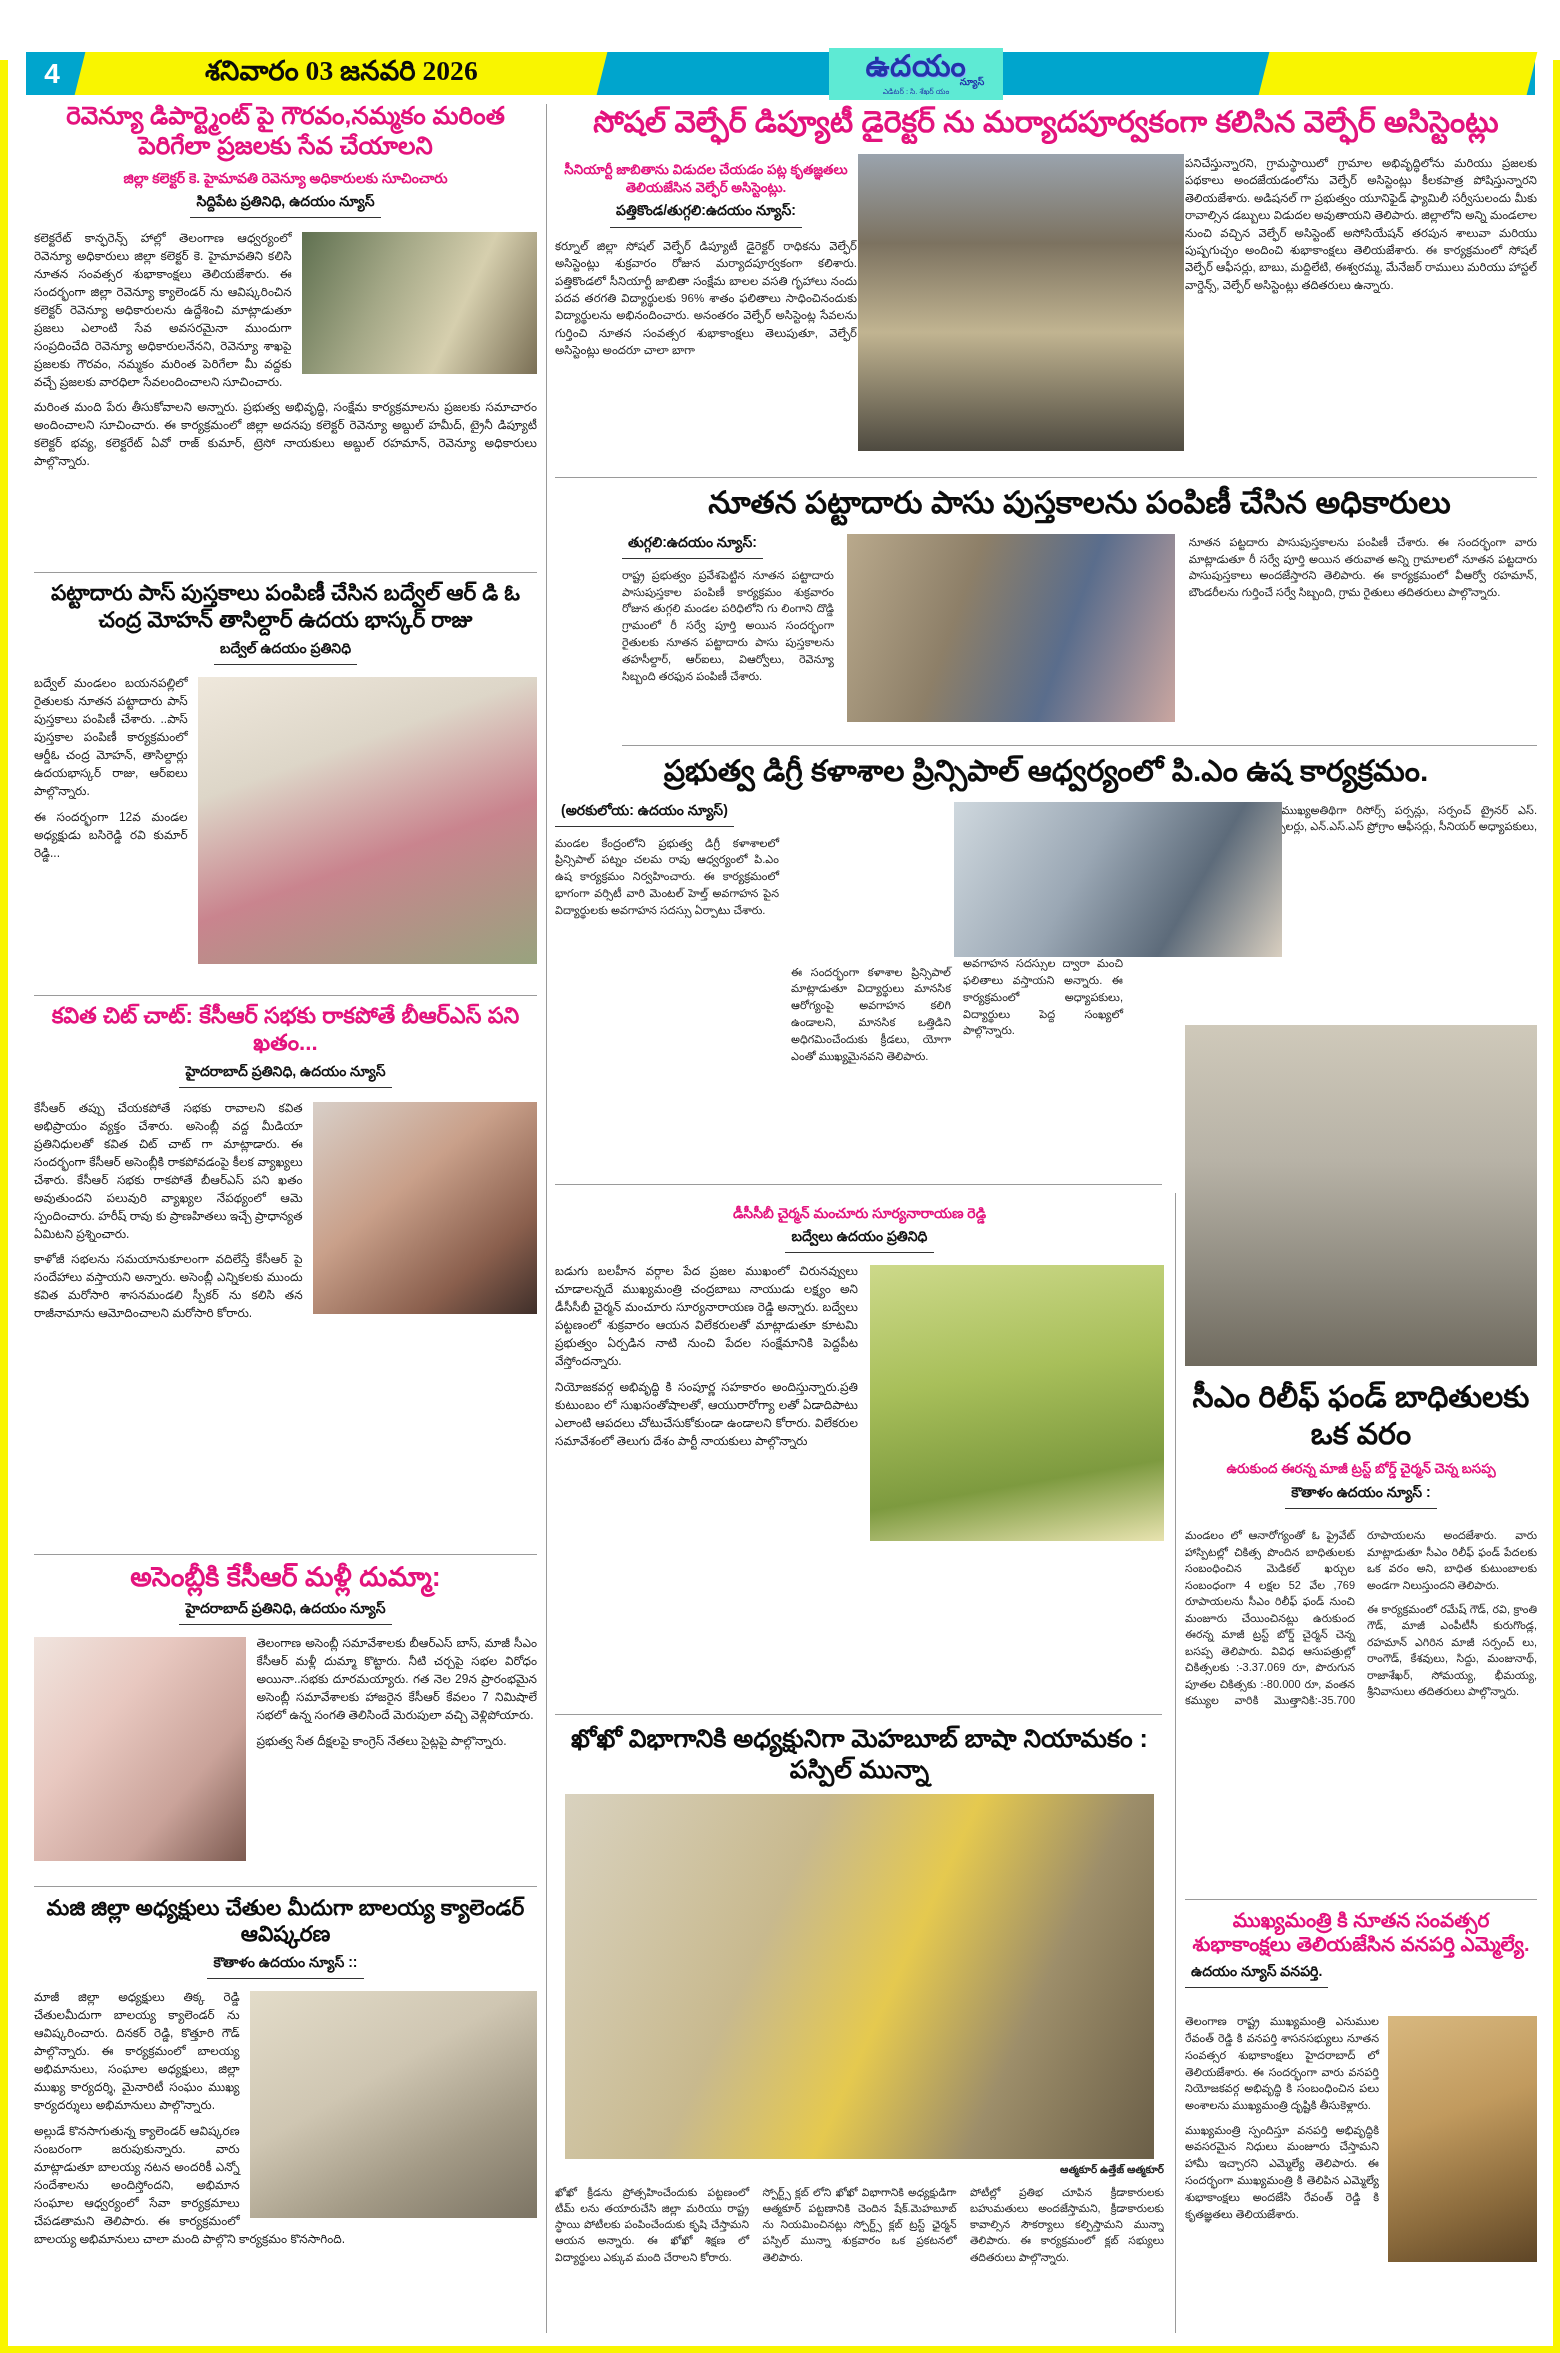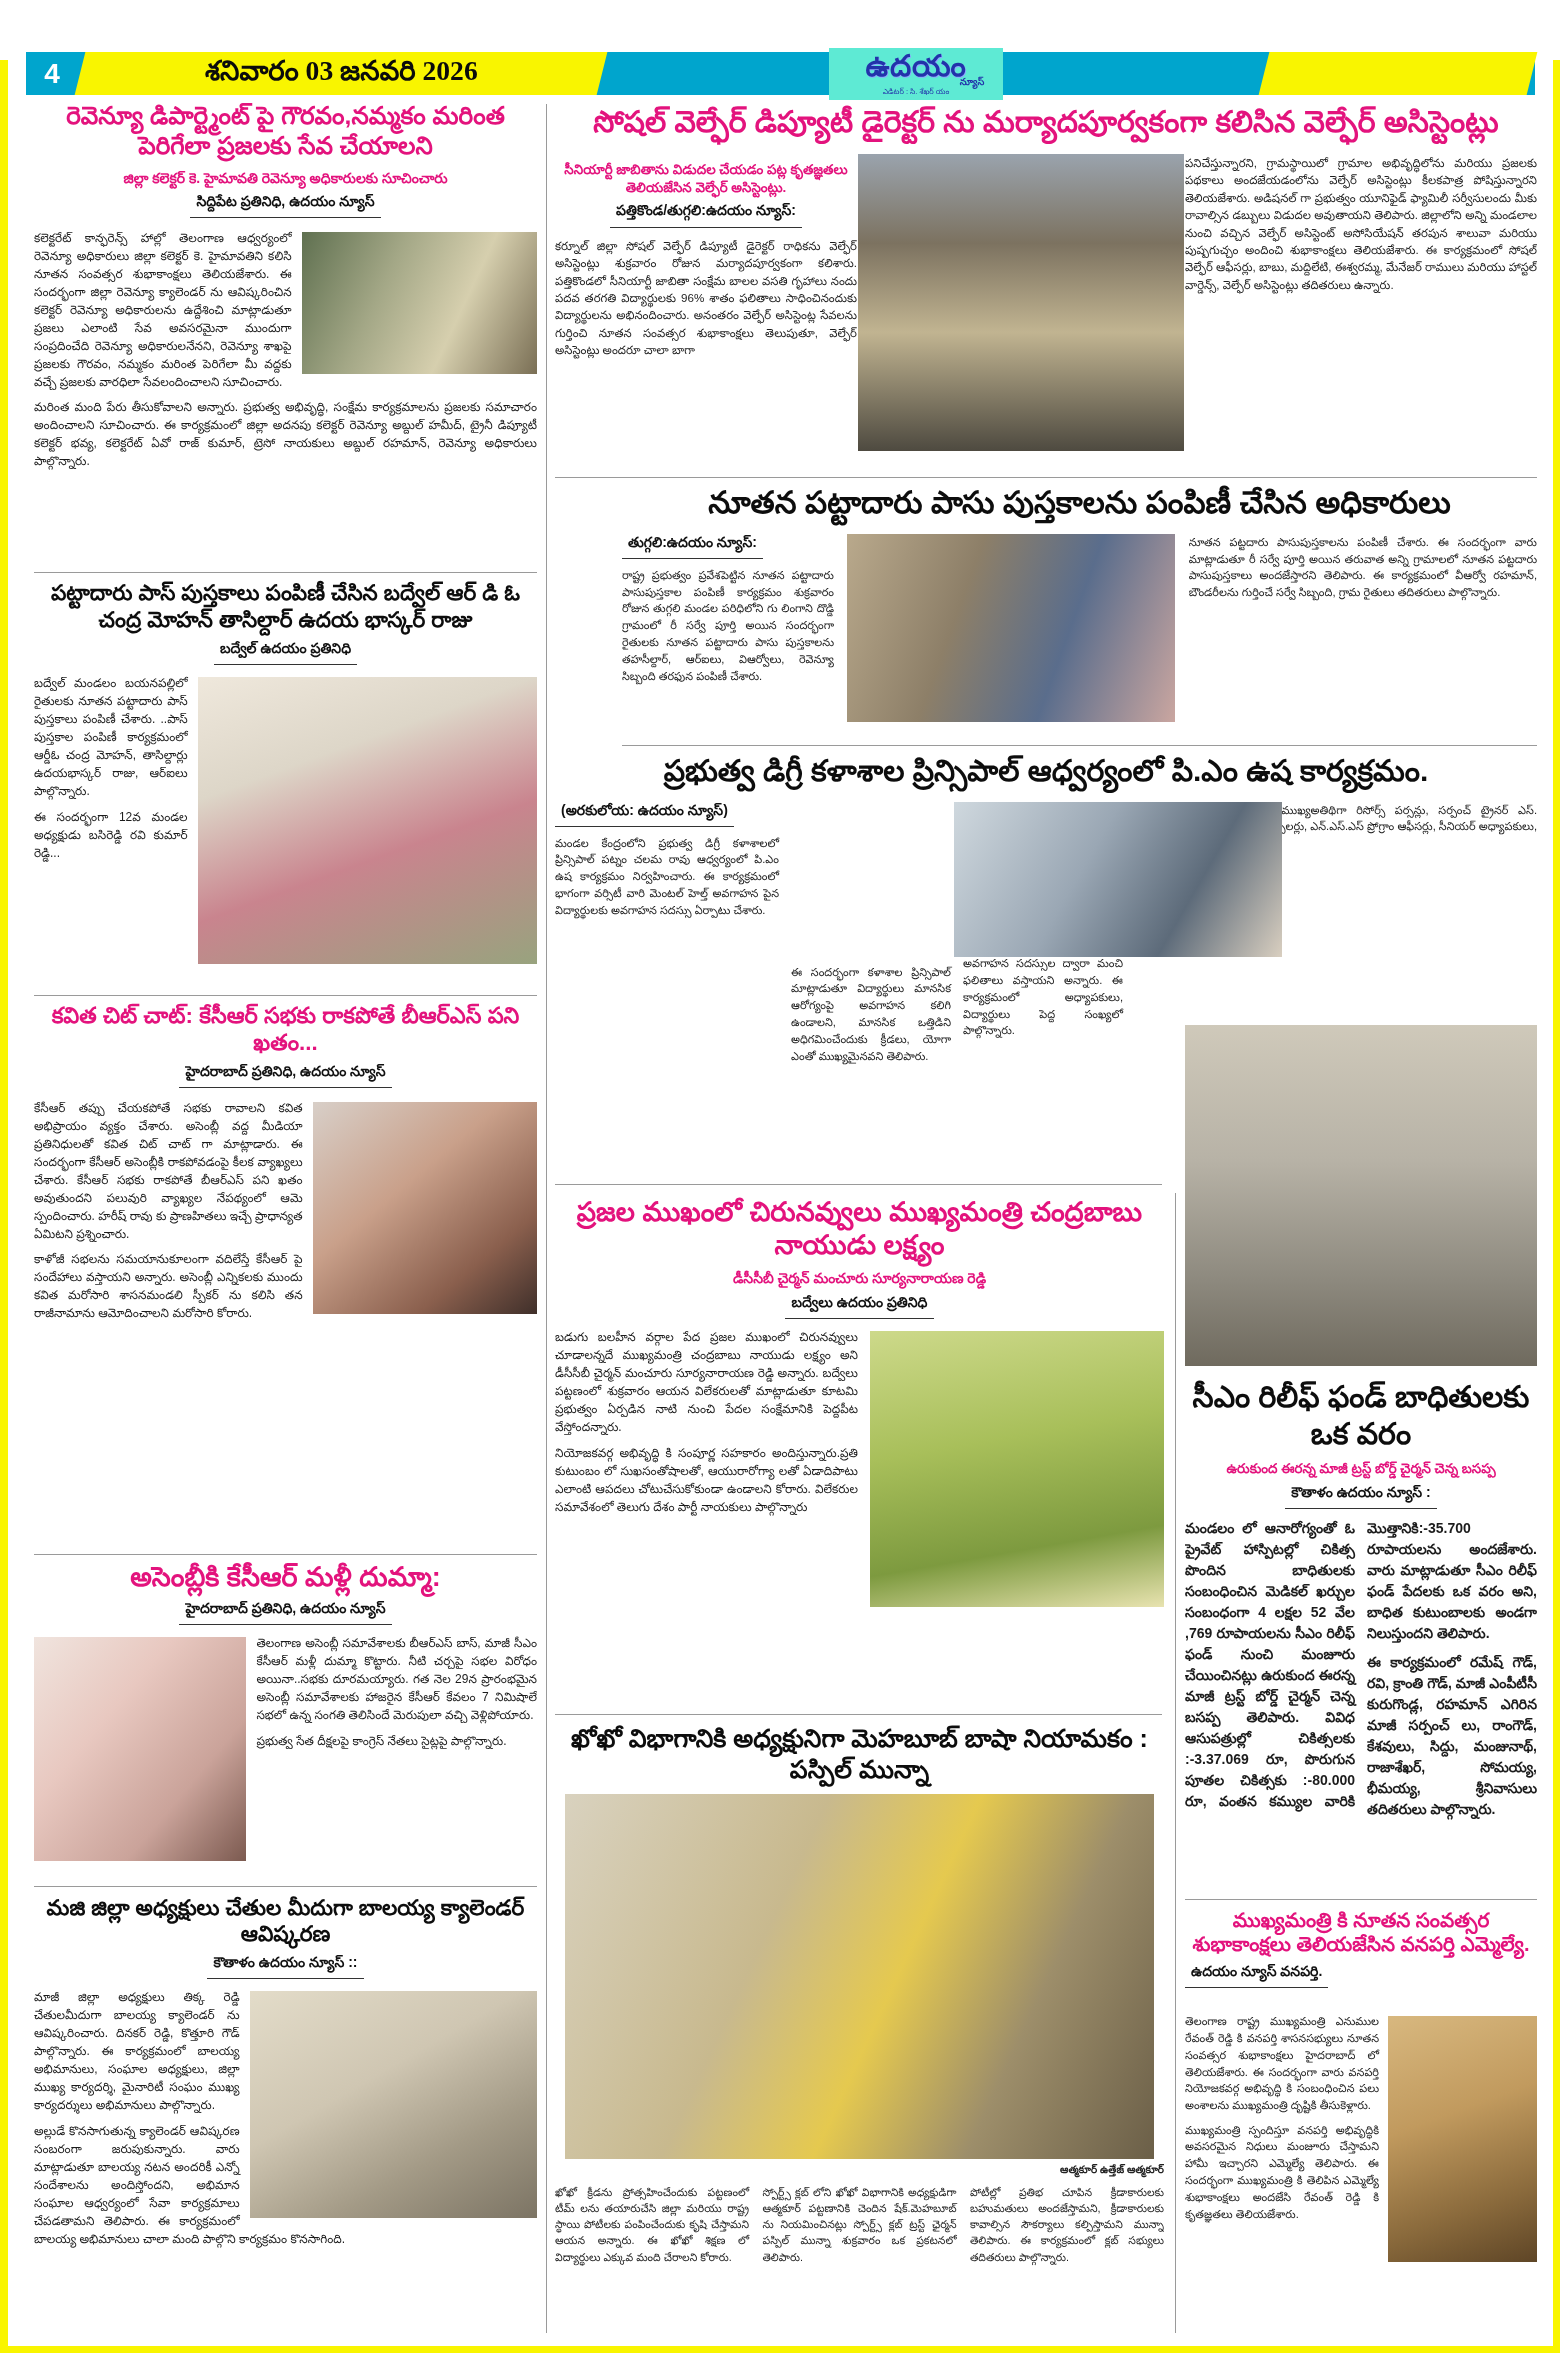--- a/index.html
+++ b/index.html
@@ -201,36 +201,35 @@
         <p>ప్రోత్సహించడం ద్వారా విద్యార్థుల్లో ఆత్మవిశ్వాసం పెరుగుతుందని, అవగాహన సదస్సుల ద్వారా మంచి ఫలితాలు వస్తాయని అన్నారు. ఈ కార్యక్రమంలో అధ్యాపకులు, విద్యార్థులు పెద్ద సంఖ్యలో పాల్గొన్నారు.</p>
       </div>
       <div class="body" style="flex:1;font-size:11.2px;">
         <p>కల్పించారు. ఈ కార్యక్రమంలో ముఖ్యఅతిథిగా రిసోర్స్ పర్సన్లు, సర్పంచ్ ట్రైనర్ ఎస్. మాయావతి, మున్సిపల్ మాజీ కౌన్సిలర్లు, ఎన్.ఎస్.ఎస్ ప్రోగ్రాం ఆఫీసర్లు, సీనియర్ అధ్యాపకులు, విద్యార్థినీ విద్యార్థులు పాల్గొన్నారు.</p>
       </div>
     </div>
   </div>
 </div>
 
 <div class="article" style="left:555px;top:1196px;width:609px;height:513px;">
-  <div class="hl-pink" style="font-size:27px;">ప్రజల ముఖంలో చిరునవ్వులు ముఖ్యమంత్రి చంద్రబాబు నాయుడు లక్ష్యం</div>
   <div class="sub-pink" style="font-size:14px;">డీసీసీబీ చైర్మన్ మంచూరు సూర్యనారాయణ రెడ్డి</div>
   <div class="byline"><span class="bl">బద్వేలు ఉదయం ప్రతినిధి</span></div>
   <div class="body" style="margin-top:9px;">
     <div class="photo ph7" style="float:right;width:294px;height:276px;margin:3px 0 6px 12px;"></div>
     <p>బడుగు బలహీన వర్గాల పేద ప్రజల ముఖంలో చిరునవ్వులు చూడాలన్నదే ముఖ్యమంత్రి చంద్రబాబు నాయుడు లక్ష్యం అని డీసీసీబీ చైర్మన్ మంచూరు సూర్యనారాయణ రెడ్డి అన్నారు. బద్వేలు పట్టణంలో శుక్రవారం ఆయన విలేకరులతో మాట్లాడుతూ కూటమి ప్రభుత్వం ఏర్పడిన నాటి నుంచి పేదల సంక్షేమానికి పెద్దపీట వేస్తోందన్నారు.</p>
     <p>నియోజకవర్గ అభివృద్ధి కి సంపూర్ణ సహకారం అందిస్తున్నారు.ప్రతి కుటుంబం లో సుఖసంతోషాలతో, ఆయురారోగ్యా లతో ఏడాదిపాటు ఎలాంటి ఆపదలు చోటుచేసుకోకుండా ఉండాలని కోరారు. విలేకరుల సమావేశంలో తెలుగు దేశం పార్టీ నాయకులు పాల్గొన్నారు</p>
   </div>
 </div>
 
 <div class="article" style="left:1185px;top:1025px;width:352px;height:865px;">
   <div class="photo ph8" style="width:352px;height:341px;"></div>
   <div class="hl-black" style="font-size:30px;margin-top:13.4px;">సీఎం రిలీఫ్ ఫండ్ బాధితులకు ఒక వరం</div>
   <div class="sub-pink" style="font-size:13.4px;">ఉరుకుంద ఈరన్న మాజీ ట్రస్ట్ బోర్డ్ చైర్మన్  చెన్న బసప్ప</div>
   <div class="byline"><span class="bl">కౌతాళం ఉదయం న్యూస్ :</span></div>
-  <div class="body" style="margin-top:9px;columns:2;column-gap:12px;font-size:14px;font-weight:bold;">
+  <div class="body" style="margin-top:18px;columns:2;column-gap:12px;font-size:11px;">
     <p>మండలం లో ఆనారోగ్యంతో ఓ ప్రైవేట్ హాస్పిటల్లో చికిత్స పొందిన బాధితులకు సంబంధించిన మెడికల్ ఖర్చుల సంబంధంగా 4 లక్షల 52 వేల ,769 రూపాయలను సీఎం రిలీఫ్ ఫండ్ నుంచి మంజూరు చేయించినట్లు ఉరుకుంద ఈరన్న మాజీ ట్రస్ట్ బోర్డ్ చైర్మన్ చెన్న బసప్ప తెలిపారు. వివిధ ఆసుపత్రుల్లో చికిత్సలకు :-3.37.069 రూ, పొరుగున పూతల చికిత్సకు :-80.000 రూ, వంతన కమ్యుల వారికి మొత్తానికి:-35.700 రూపాయలను అందజేశారు. వారు మాట్లాడుతూ సీఎం రిలీఫ్ ఫండ్ పేదలకు ఒక వరం అని, బాధిత కుటుంబాలకు అండగా నిలుస్తుందని తెలిపారు.</p>
     <p>ఈ కార్యక్రమంలో రమేష్ గౌడ్, రవి, క్రాంతి గౌడ్, మాజీ ఎంపీటీసీ కురుగొండ్ల, రహమాన్ ఎగిరిన మాజీ సర్పంచ్ లు, రాంగౌడ్, కేశవులు, సిద్దు, మంజునాథ్, రాజాశేఖర్, సోమయ్య, భీమయ్య, శ్రీనివాసులు తదితరులు పాల్గొన్నారు.</p>
   </div>
 </div>
 
 <div class="article" style="left:555px;top:1723px;width:609px;height:610px;">
   <div class="hl-black" style="font-size:25px;">ఖోఖో విభాగానికి అధ్యక్షునిగా మెహబూబ్ బాషా నియామకం : పస్పిల్ మున్నా</div>
   <div class="photo ph11" style="margin:10.4px auto 0;width:589px;height:365px;"></div>
   <div class="caption" style="text-align:right;margin-top:4.5px;">ఆత్మకూర్ ఉత్తేజ్ ఆత్మకూర్</div>
   <div class="body" style="margin-top:6px;columns:3;column-gap:13.4px;font-size:10.8px;">

